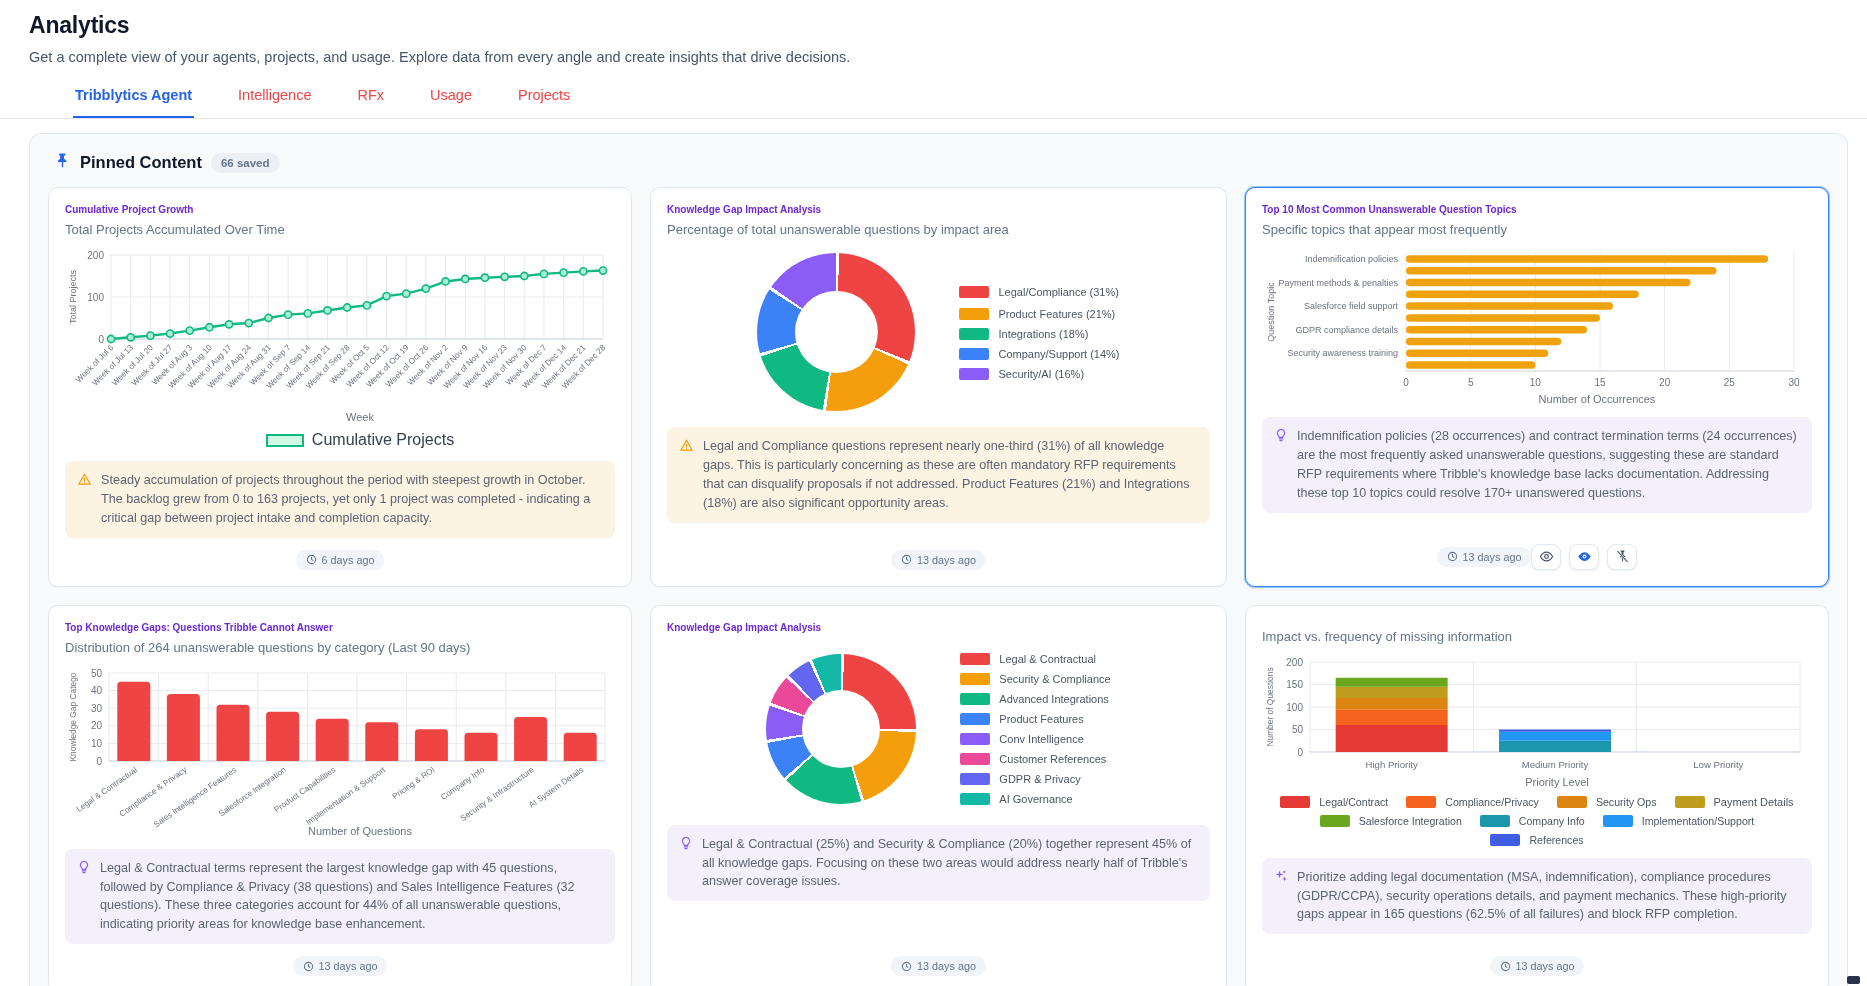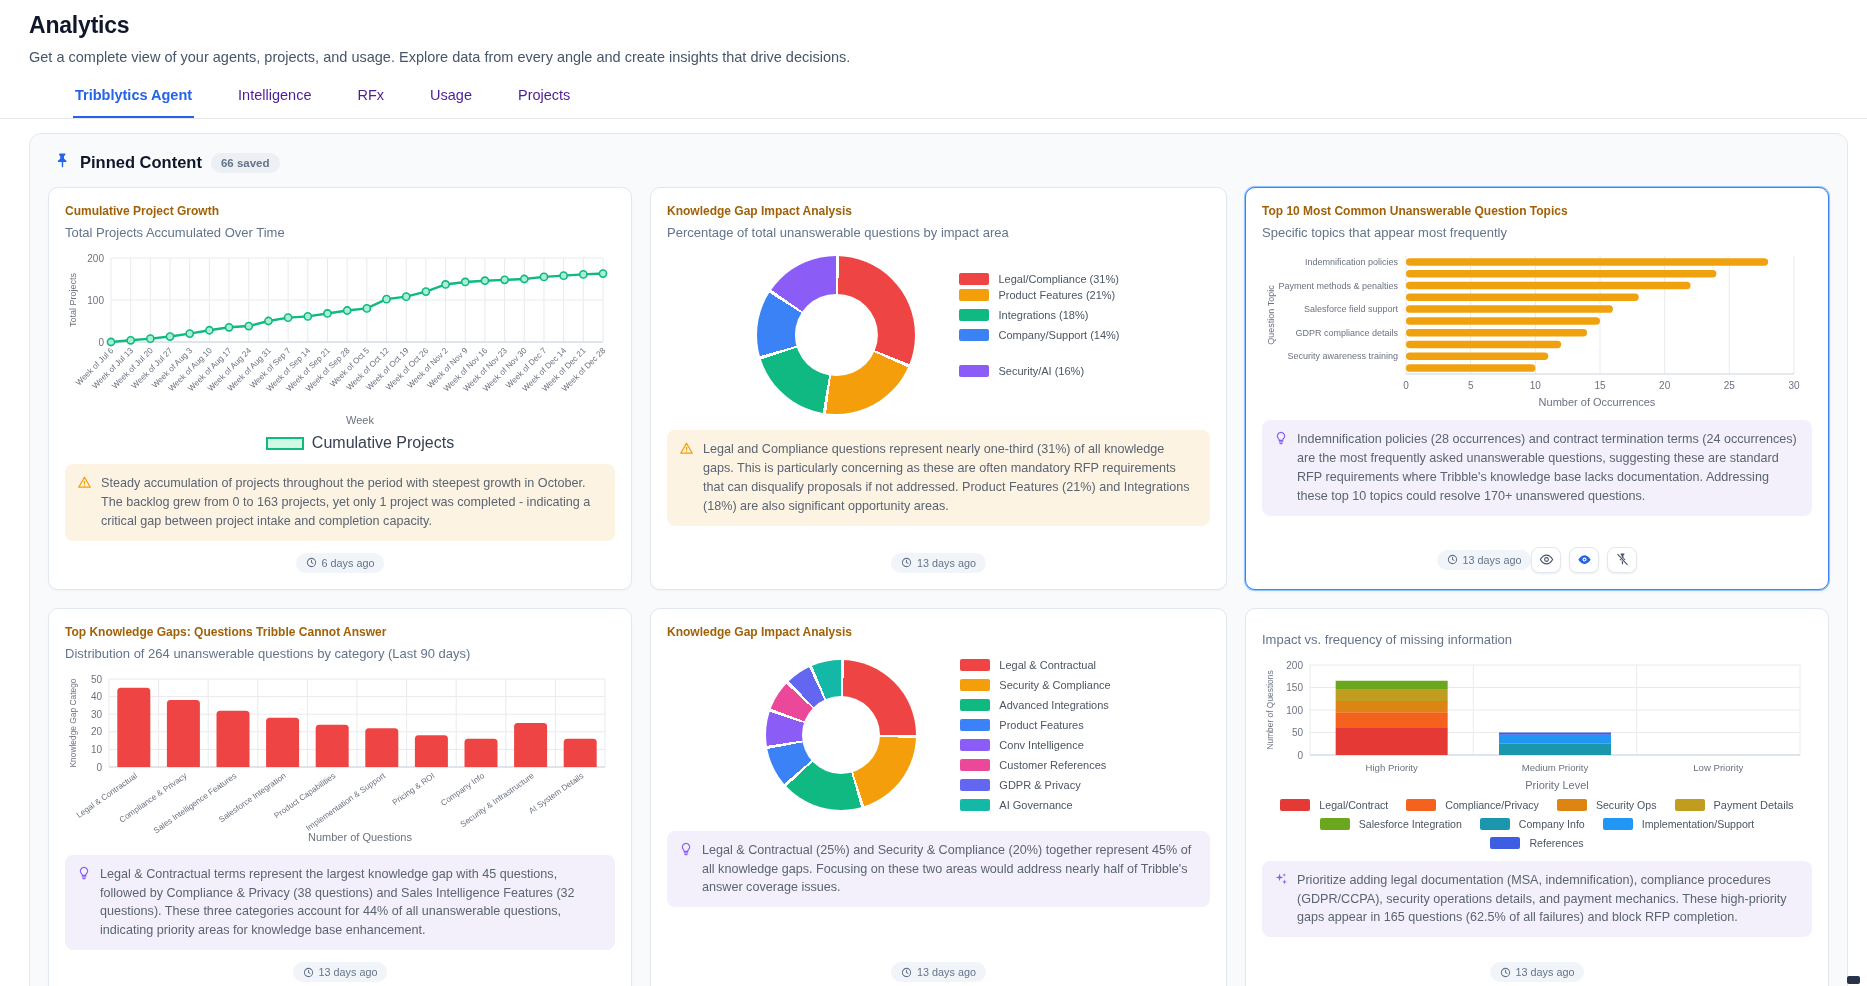--- a/index.html
+++ b/index.html
@@ -3,33 +3,33 @@
 <meta charset="utf-8">
 <style>
   * { margin:0; padding:0; box-sizing:border-box; }
   html,body { width:1867px; height:986px; overflow:hidden; background:#fff;
     font-family:"Liberation Sans", sans-serif; color:#0f172a; }
   .page { padding:12px 0 0 0; }
   .page-head { padding:0 29px; }
   h1 { font-size:23px; font-weight:700; letter-spacing:-.2px; }
   .subtitle { font-size:14.5px; color:#475569; margin-top:10px; }
   .tabs { display:flex; gap:42px; margin-top:22px; padding:0 29px; border-bottom:1px solid #e5e7eb; }
-  .tab { background:none; border:none; font-family:inherit; font-size:14.5px; color:#4c1d95;
+  .tab { background:none; border:none; font-family:inherit; font-size:14.5px; color:#ef4444;
     padding:0 2px 13px 2px; cursor:pointer; border-bottom:2px solid transparent; }
   .tab.active { color:#2563eb; font-weight:700; border-bottom-color:#2563eb;margin-left:44px; }
   .pinned { margin:14px 19px 0 29px; background:#f8fafc; border:1px solid #e2e8f0; border-radius:12px;
     padding:16px 18px 10px 18px; }
   .pinned-header { display:flex; align-items:center; gap:9px; padding:2px 6px 14px 6px; }
   .pinned-header h2 { font-size:16.5px; font-weight:700; }
   .badge { background:#eceff3; color:#64748b; font-size:11.5px; font-weight:600; padding:4px 10px; border-radius:999px; }
   .grid { display:grid; grid-template-columns:repeat(3,1fr); gap:18px; }
   .card { background:#fff; border:1px solid #e2e8f0; border-radius:10px; padding:16px;
     display:flex; flex-direction:column; box-shadow:0 1px 2px rgba(15,23,42,.04); cursor:pointer; }
   .card.selected { border-color:#3b82f6; box-shadow:0 0 0 1px #93c5fd, 0 1px 3px rgba(37,99,235,.15); }
-  .card-title { font-size:12px; font-weight:700; color:#a16207; }
+  .card-title { font-size:10px; font-weight:700; color:#6d28d9; }
   .card-subtitle { font-size:13px; color:#64748b; margin-top:7px; }
   .chart-slot { margin-top:10px; }
   .axis-xlabel { text-align:center; font-size:11px; color:#6b7280; padding-left:40px; margin-top:2px; }
   .line-legend { display:flex; justify-content:center; align-items:center; gap:8px; margin-top:8px; padding-left:40px; }
   .line-swatch { width:38px; height:13px; background:#d1fae5; border:2px solid #10b981; display:inline-block; }
   .line-legend span.lbl { font-size:16px; color:#374151; }
   .donut-wrap { display:flex; align-items:center; justify-content:center; gap:44px; padding:6px 0 4px 0; }
   .donut { border-radius:50%; position:relative; flex:none; }
   .hole { position:absolute; left:50%; top:50%; transform:translate(-50%,-50%); width:52%; height:52%;
     background:#fff; border-radius:50%; }
@@ -208,37 +208,37 @@
   </div>
         <div class="card">
     <div class="card-title">Knowledge Gap Impact Analysis</div>
     <div class="card-subtitle">Percentage of total unanswerable questions by impact area</div>
     <div class="chart-slot" id="chart-1">
             <div class="donut-wrap">
               <div class="donut" style="width:158px;height:158px;background:conic-gradient(#fff 0% 0.7%,#ef4444 0.7% 31%,#fff 31% 31.7%,#f59e0b 31.7% 52%,#fff 52% 52.7%,#10b981 52.7% 70%,#fff 70% 70.7%,#3b82f6 70.7% 84%,#fff 84% 84.7%,#8b5cf6 84.7% 100%)">
                 <div class="hole"></div>
               </div>
               <div class="donut-legend">
-                <div class="dl-item" style="margin:0 0">
+                <div class="dl-item" style="margin:6px 0">
                   <span class="dl-swatch" style="background:#ef4444"></span>
                   <span class="dl-label">Legal/Compliance (31%)</span>
                 </div>
                 <div class="dl-item" style="margin:4px 0">
                   <span class="dl-swatch" style="background:#f59e0b"></span>
                   <span class="dl-label">Product Features (21%)</span>
                 </div>
                 <div class="dl-item" style="margin:4px 0">
                   <span class="dl-swatch" style="background:#10b981"></span>
                   <span class="dl-label">Integrations (18%)</span>
                 </div>
                 <div class="dl-item" style="margin:4px 0">
                   <span class="dl-swatch" style="background:#3b82f6"></span>
                   <span class="dl-label">Company/Support (14%)</span>
                 </div>
-                <div class="dl-item" style="margin:20px 0">
+                <div class="dl-item" style="margin:4px 0">
                   <span class="dl-swatch" style="background:#8b5cf6"></span>
                   <span class="dl-label">Security/AI (16%)</span>
                 </div>
               </div>
             </div>
           </div>
     <div class="note note-warning">
       <span class="note-icon icon-warn">
         <svg width="15" height="15" viewBox="0 0 24 24" fill="none" stroke="#f59e0b" stroke-width="2" stroke-linejoin="round" stroke-linecap="round">
                 <path d="M12 3.5 2.8 19.5h18.4z"></path>

